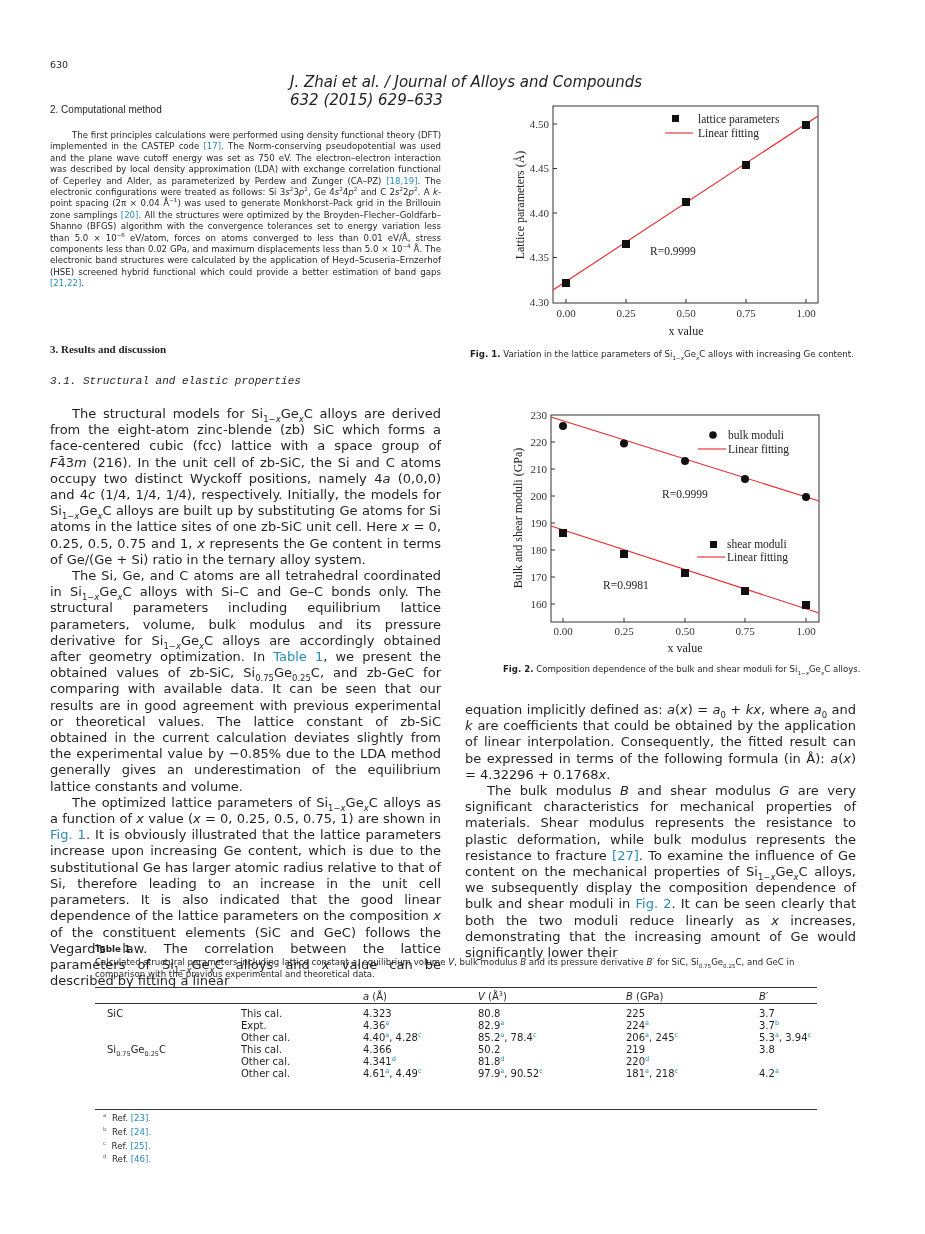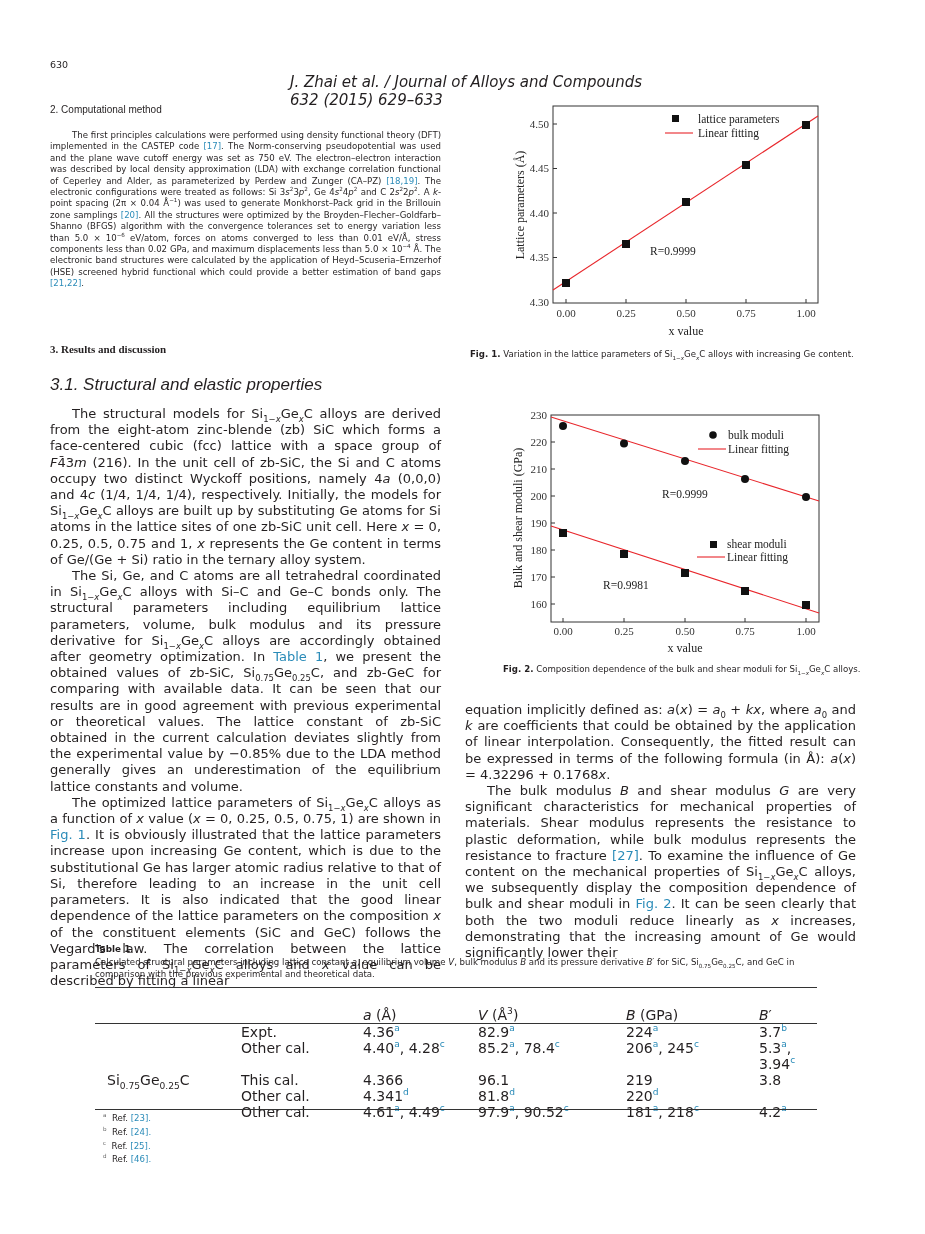--- a/index.html
+++ b/index.html
@@ -9,22 +9,22 @@
   .hdr-page { left:50px; top:59px; font-size:9.5px; }
   .hdr-journal { left:290px; top:73px; font-size:15px; font-style:italic; width:360px; }
   .sec { font-weight:normal; font-family:"Liberation Sans", sans-serif;text-align:right; }
   .col { width:391px; text-align:justify; }
   .small { font-size:8.6px; line-height:11.4px; }
   .body { font-size:13px; line-height:16.2px; }
   .indent { text-indent:22px; }
   .link { color:#2a8bb8; }
   .cap { font-size:8.6px; line-height:11.5px; }
   sup, sub { font-size:65%; line-height:0; }
-  .subsec { font-style:italic; font-family:Liberation Sans, sans-serif; font-size:17px; }
-  table.t1 { border-collapse:collapse; font-size:14px;margin-top:16px; }
+  .subsec { font-style:italic; font-family:Liberation Mono, monospace; font-size:11px; }
+  table.t1 { border-collapse:collapse; font-size:10px; }
   table.t1 td, table.t1 th { padding:0; height:12px; text-align:left; font-weight:normal; vertical-align:top; }
   .sup-l { color:#2a8bb8; }
   svg text { font-family:"Liberation Serif", serif; }
 </style>
 </head>
 <body>
 
 <div class="abs hdr-page">630</div>
 <div class="abs hdr-journal">J. Zhai et al. / Journal of Alloys and Compounds 632 (2015) 629–633</div>
 
@@ -172,40 +172,48 @@
       <th></th>
         <th></th>
       <th><i>a</i> (Å)</th>
       <th><i>V</i> (Å<sup>3</sup>)</th>
       <th><i>B</i> (GPa)</th>
       <th><i>B</i>′</th>
     </tr>
   </thead>
   <tbody>
     <tr>
+        <td style="padding-left:12px;padding-top:4px">SiC</td>
+        <td style="padding-top:4px">This cal.</td>
+        <td style="padding-top:4px">4.323</td>
+        <td style="padding-top:4px">80.8</td>
+        <td style="padding-top:4px">225</td>
+        <td style="padding-top:4px">3.7</td>
+      </tr>
+    <tr>
         <td></td>
         <td>Expt.</td>
         <td>4.36<sup class="sup-l">a</sup></td>
         <td>82.9<sup class="sup-l">a</sup></td>
         <td>224<sup class="sup-l">a</sup></td>
         <td>3.7<sup class="sup-l">b</sup></td>
       </tr>
     <tr>
         <td></td>
         <td>Other cal.</td>
         <td>4.40<sup class="sup-l">a</sup>, 4.28<sup class="sup-l">c</sup></td>
         <td>85.2<sup class="sup-l">a</sup>, 78.4<sup class="sup-l">c</sup></td>
         <td>206<sup class="sup-l">a</sup>, 245<sup class="sup-l">c</sup></td>
         <td>5.3<sup class="sup-l">a</sup>, 3.94<sup class="sup-l">c</sup></td>
       </tr>
     <tr>
         <td style="padding-left:12px">Si<sub>0.75</sub>Ge<sub>0.25</sub>C</td>
         <td>This cal.</td>
         <td>4.366</td>
-        <td>96.1</td>
+        <td>50.2</td>
         <td>219</td>
         <td>3.8</td>
       </tr>
     <tr>
         <td></td>
         <td>Other cal.</td>
         <td>4.341<sup class="sup-l">d</sup></td>
         <td>81.8<sup class="sup-l">d</sup></td>
         <td>220<sup class="sup-l">d</sup></td>
         <td></td>

